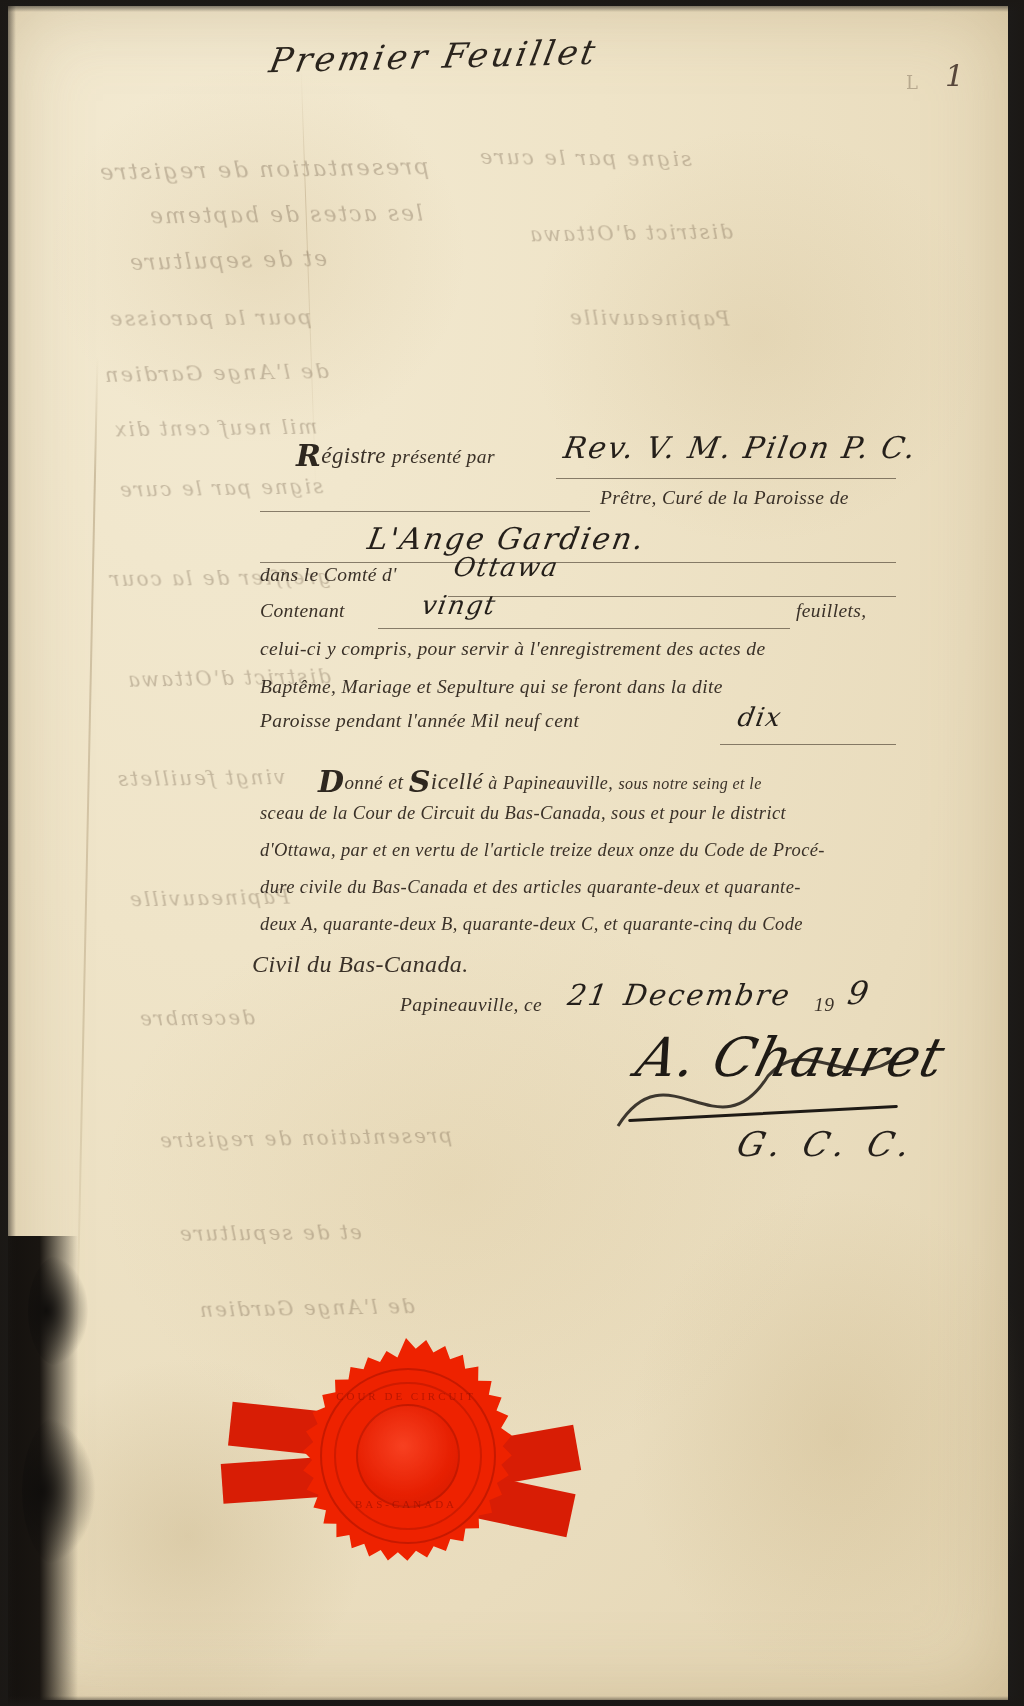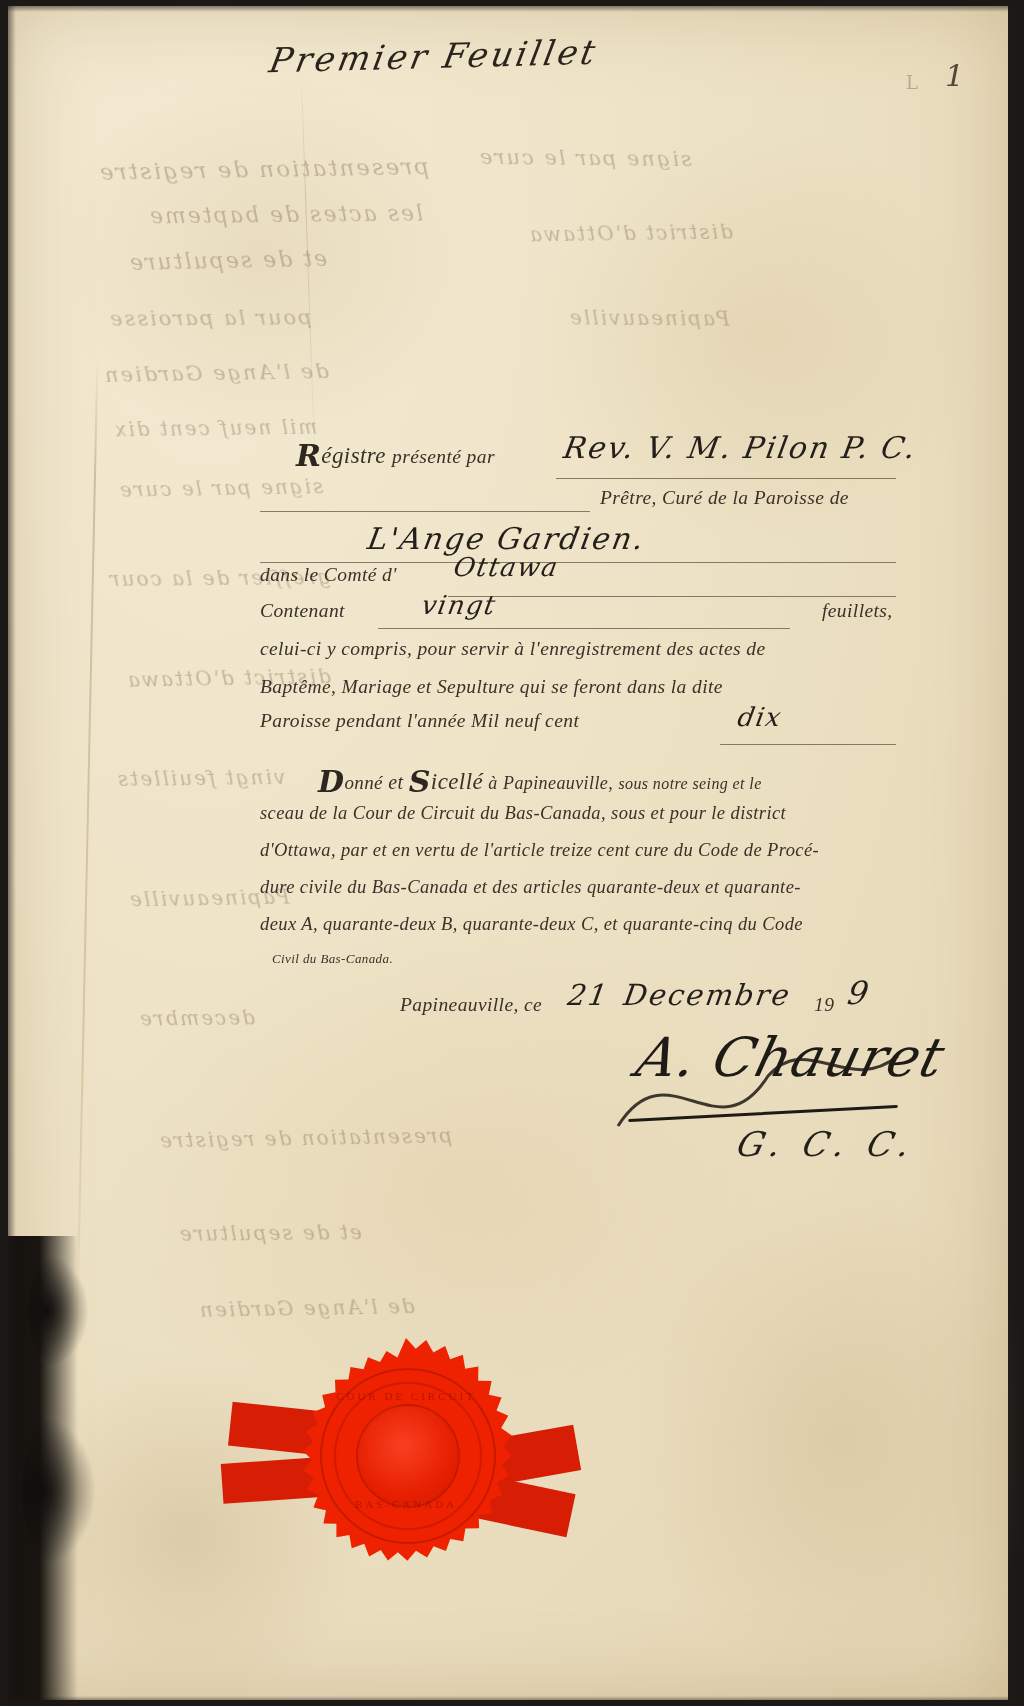--- a/index.html
+++ b/index.html
@@ -322,41 +322,41 @@
       <div class="hw big" style="left:360px; top:515px;">L'Ange Gardien.</div>
       <div class="rule" style="left:252px; top:556px; width:636px;"></div>
 
       <div class="pl" style="left:252px; top:558px;">dans le Comté d'</div>
       <div class="hw med" style="left:446px; top:546px;">Ottawa</div>
       <div class="rule" style="left:440px; top:590px; width:448px;"></div>
 
       <div class="pl" style="left:252px; top:594px;">Contenant</div>
       <div class="hw med" style="left:414px; top:584px;">vingt</div>
       <div class="rule" style="left:370px; top:622px; width:412px;"></div>
-      <div class="pl" style="left:788px; top:594px;margin-left:26px;">feuillets,</div>
+      <div class="pl" style="left:788px; top:594px;">feuillets,</div>
 
       <div class="pl" style="left:252px; top:632px;">celui-ci y compris, pour servir à l'enregistrement des actes de</div>
       <div class="pl" style="left:252px; top:670px;">Baptême, Mariage et Sepulture qui se feront dans la dite</div>
       <div class="pl" style="left:252px; top:704px;">Paroisse pendant l'année Mil neuf cent</div>
       <div class="hw med" style="left:730px; top:696px;">dix</div>
       <div class="rule" style="left:712px; top:738px; width:176px;"></div>
 
       <div class="pl" style="left:310px; top:758px;">
         <span class="dropcap">D</span><span style="font-size:19px;">onné</span>
         <span style="font-size:20px;">et</span>
         <span class="dropcap">S</span><span style="font-size:23px;">icellé</span>
         <span style="font-size:18px;">à</span>
         <span style="font-size:18px;">Papineauville,</span>
         <span style="font-size:16px;">sous notre seing et le</span>
       </div>
       <div class="pl" style="left:252px; top:797px; font-size:18.5px;">sceau de la Cour de Circuit du Bas-Canada, sous et pour le district</div>
-      <div class="pl" style="left:252px; top:834px; font-size:18.5px;">d'Ottawa, par et en vertu de l'article treize cent cure du Code de Procé-</div>
+      <div class="pl" style="left:252px; top:834px; font-size:18.5px;">d'Ottawa, par et en vertu de l'article treize deux onze du Code de Procé-</div>
       <div class="pl" style="left:252px; top:871px; font-size:18.5px;">dure civile du Bas-Canada et des articles quarante-deux et quarante-</div>
       <div class="pl" style="left:252px; top:908px; font-size:18.5px;">deux A, quarante-deux B, quarante-deux C, et quarante-cinq du Code</div>
-      <div class="pl" style="left:264px; top:945px; font-size:13px;">Civil du Bas-Canada.</div>
+      <div class="pl" style="left:244px; top:945px; font-size:24px;">Civil du Bas-Canada.</div>
 
       <div class="pl" style="left:392px; top:988px;">Papineauville, ce</div>
       <div class="hw date" style="left:560px; top:972px;">21</div>
       <div class="hw date" style="left:616px; top:972px;">Decembre</div>
       <div class="pl" style="left:806px; top:988px;">19</div>
       <div class="hw date" style="left:840px; top:968px; font-size:32px;">9</div>
     </div>
 
     <div class="hw sig" style="left:630px; top:1020px;">A. Chauret</div>
     <svg class="sig-flourish" viewBox="0 0 300 120">

